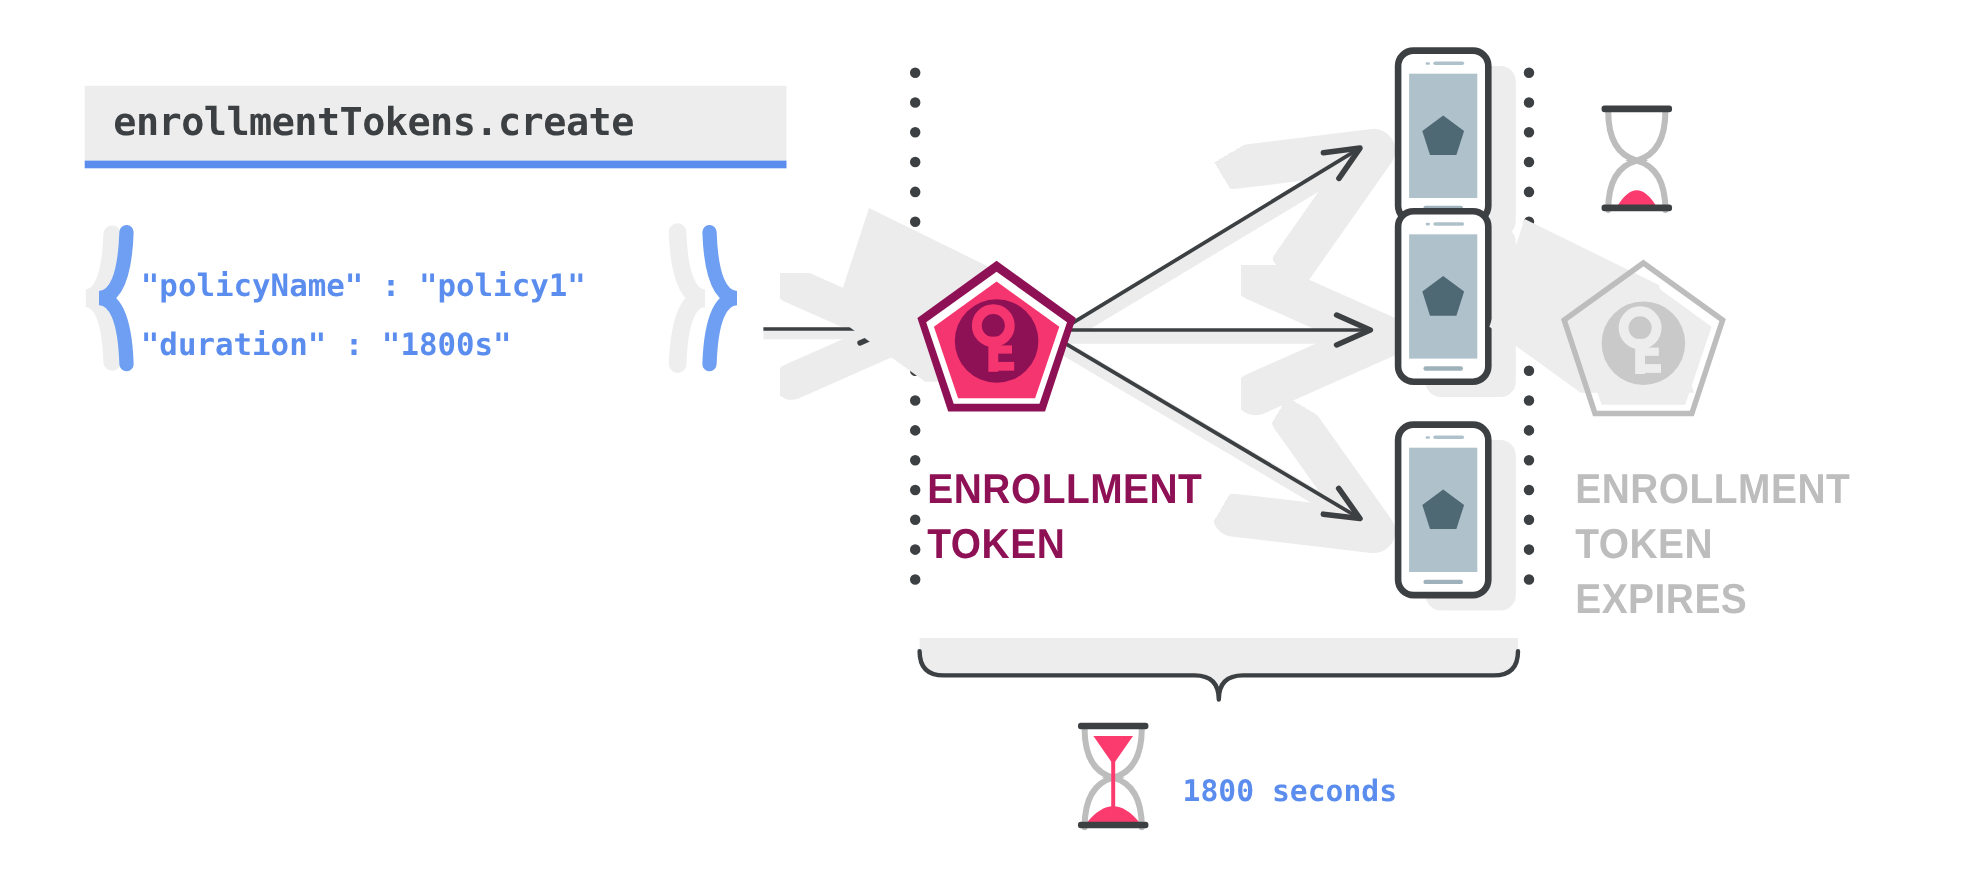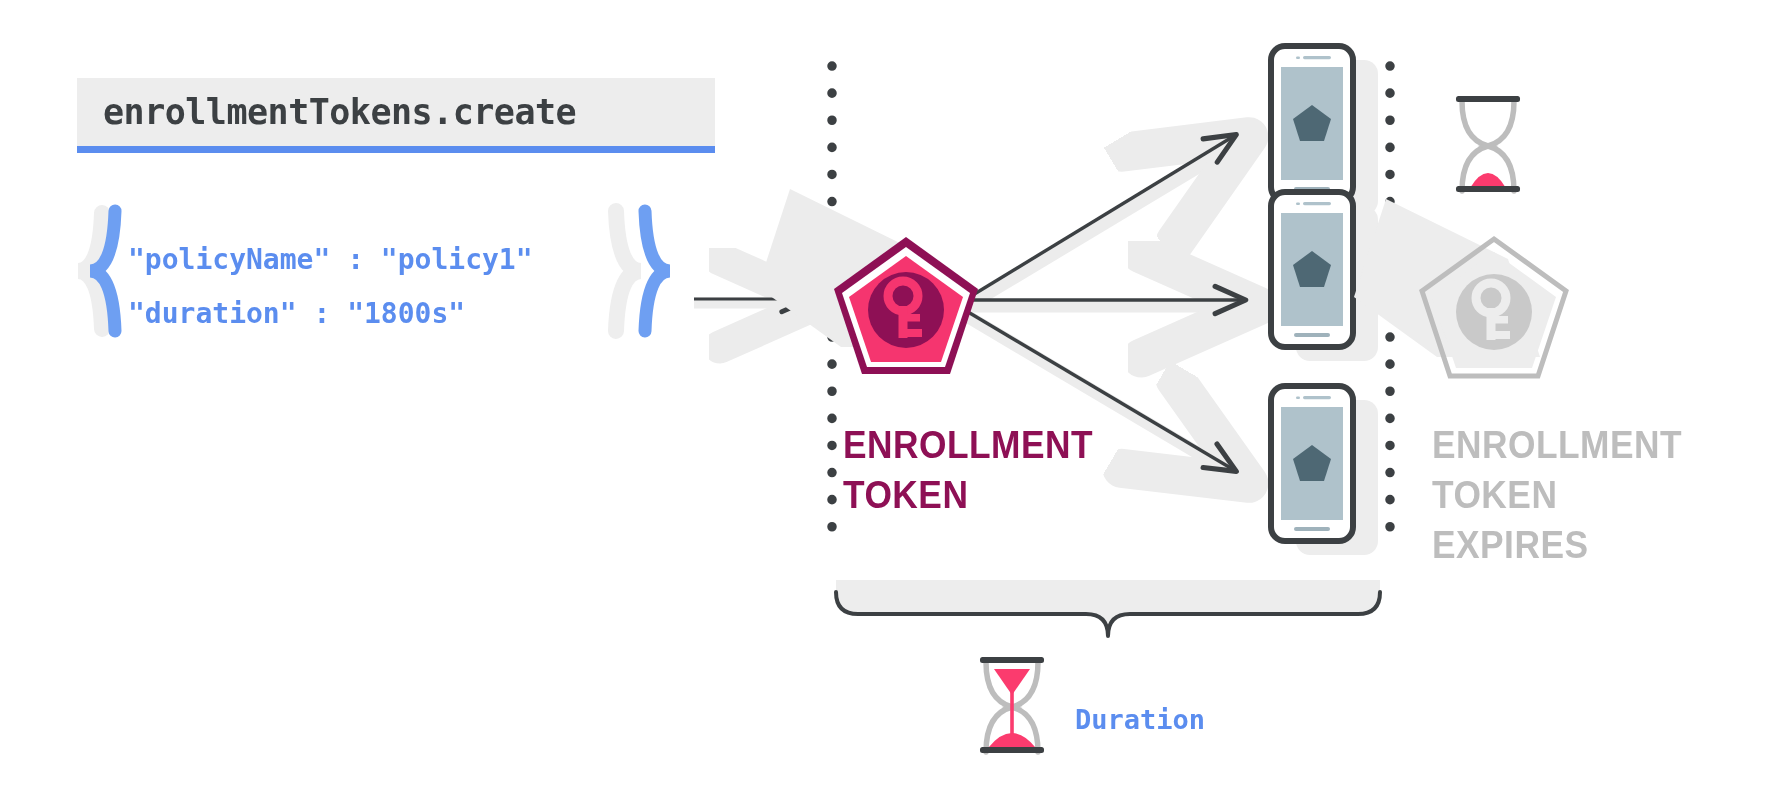--- a/index.html
+++ b/index.html
@@ -264,17 +264,16 @@
   </div>
 
   <div class="big-label" id="token-label">ENROLLMENT
 TOKEN</div>
 
   <div class="big-label" id="expire-label">ENROLLMENT
 TOKEN
 EXPIRES</div>
 
   <div class="duration-caption">
-    <div>Duration</div>
     <div>1800 seconds</div>
   </div>
 
 </div>
 
 </body></html>

